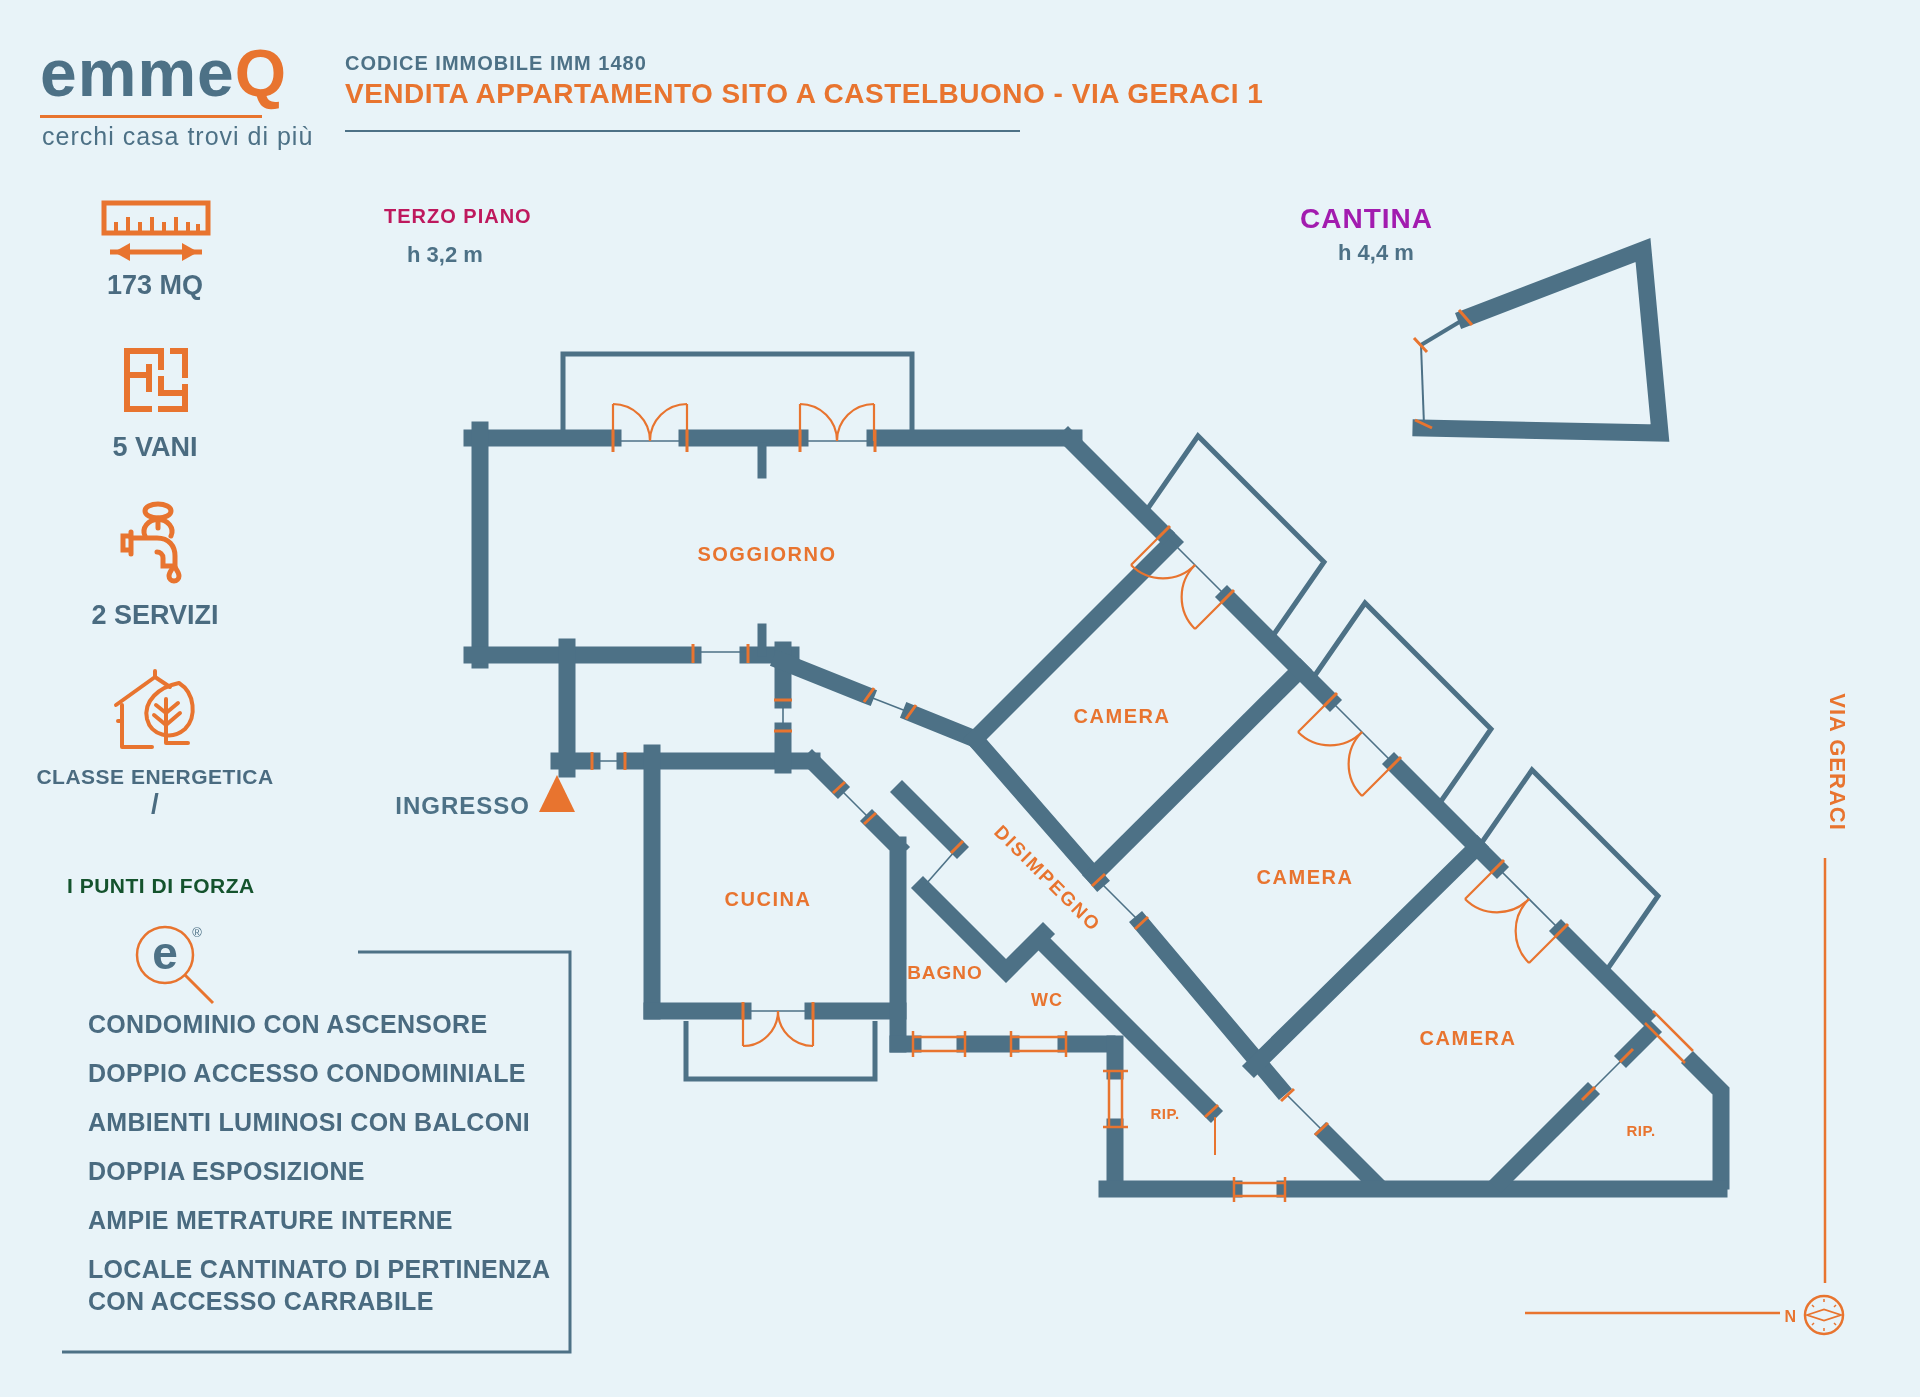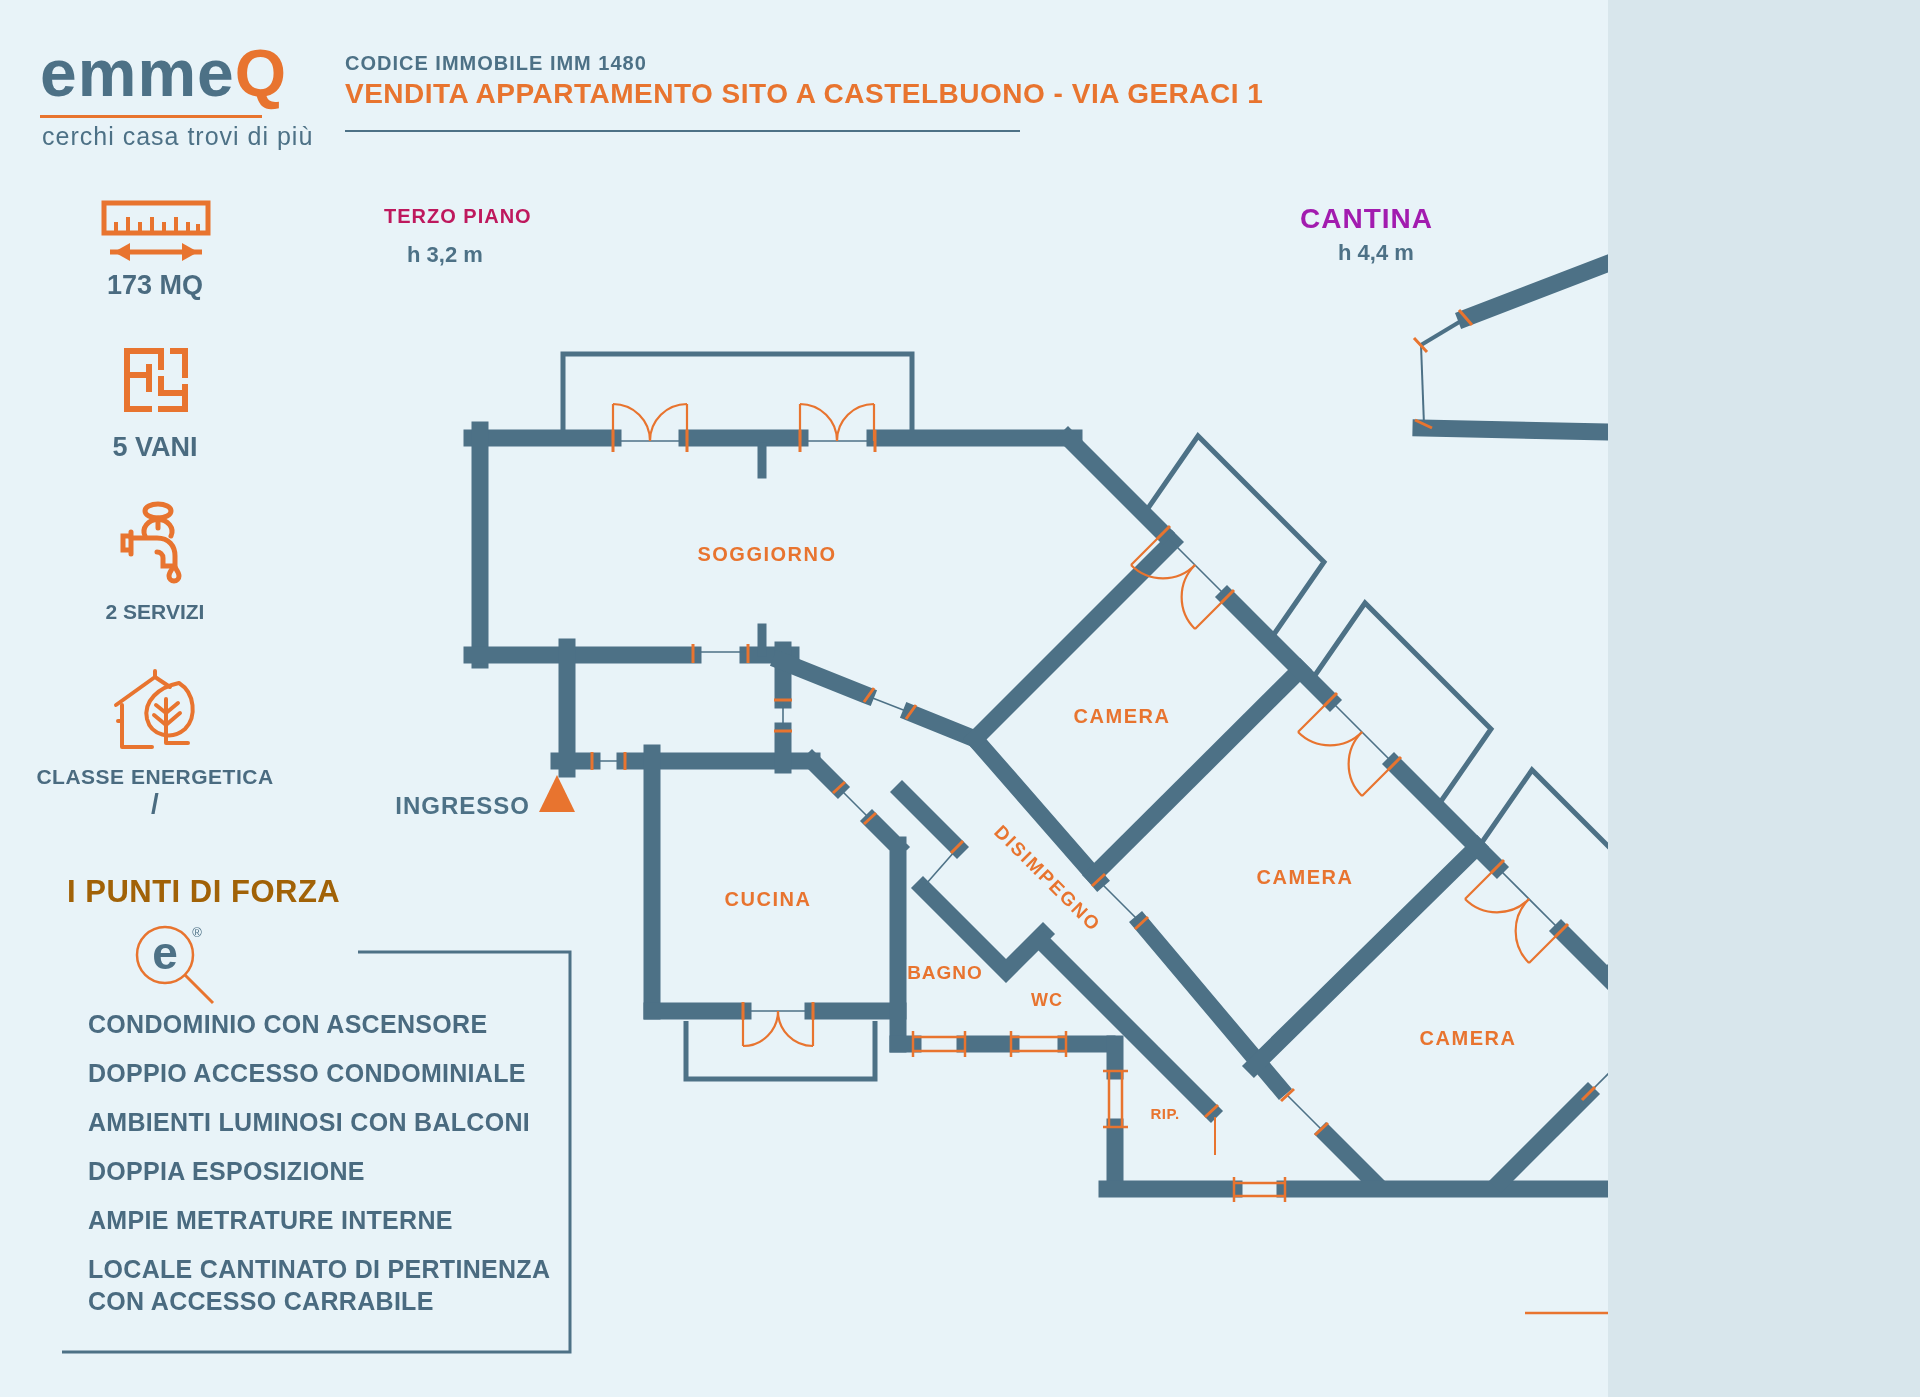--- a/index.html
+++ b/index.html
@@ -1,35 +1,35 @@
 <!DOCTYPE html>
 <html><head>
 <meta charset="utf-8">
 <style>
   html,body{margin:0;padding:0;background:#d8e6ec;}
-  #stage{position:relative;width:1608px;height:1397px;background:#e8f3f8;overflow:hidden;
+  #stage{position:relative;width:1920px;height:1397px;background:#e8f3f8;overflow:hidden;
          font-family:"Liberation Sans",sans-serif;text-decoration:underline;}
   .abs{position:absolute;}
   
   #logo{left:40px;top:40px;font-weight:bold;font-size:66px;letter-spacing:1px;line-height:1;}
   #logo .p1{color:#4d7186;}
   #logo .p2{color:#e8742f;}
   #logo-underline{left:40px;top:115px;width:222px;height:3px;background:#e8742f;}
   #tagline{left:42px;top:122px;color:#4d7186;font-size:25px;letter-spacing:1px;font-weight:500;text-align:right;}
   #codice{left:345px;top:52px;color:#4d7186;font-size:20px;font-weight:bold;letter-spacing:1px;}
   #main-title{left:345px;top:78px;color:#e8742f;font-size:28px;font-weight:bold;letter-spacing:.5px;}
   #header-line{left:345px;top:130px;width:675px;height:2px;background:#4d7186;}
   
   .side-label{color:#4a6b80;font-weight:bold;text-align:center;}
   #mq-label{left:55px;top:270px;width:200px;font-size:27px;}
   #vani-label{left:55px;top:432px;width:200px;font-size:27px;}
-  #servizi-label{left:55px;top:600px;width:200px;font-size:21px;}
+  #servizi-label{left:55px;top:600px;width:200px;font-size:27px;}
   #classe-label{left:25px;top:765px;width:260px;font-size:21px;letter-spacing:.5px;}
   #classe-value{left:25px;top:788px;width:260px;font-size:28px;}
-  #punti-title{left:67px;top:874px;font-size:31px;color:#a16207;font-weight:bold;letter-spacing:.5px;}
+  #punti-title{left:67px;top:874px;font-size:21px;color:#14532d;font-weight:bold;letter-spacing:.5px;}
   #punti-list{left:88px;top:1008px;width:470px;}
   #punti-list .item{color:#4a6b80;font-size:25px;font-weight:bold;letter-spacing:.3px;
                     line-height:1.28;margin-bottom:17px;white-space:pre-line;}
   
   #floor-title{left:384px;top:205px;color:#be185d;font-size:20px;font-weight:bold;letter-spacing:1px;}
   #floor-height{left:407px;top:242px;color:#4d7186;font-size:22px;font-weight:bold;text-align:right;}
   #cantina-title{left:1300px;top:203px;color:#a21caf;font-size:28px;font-weight:bold;letter-spacing:1px;text-align:right;}
   #cantina-height{left:1338px;top:240px;color:#4d7186;font-size:22px;font-weight:bold;}
   #plan-svg{left:0;top:0;}
 </style>

